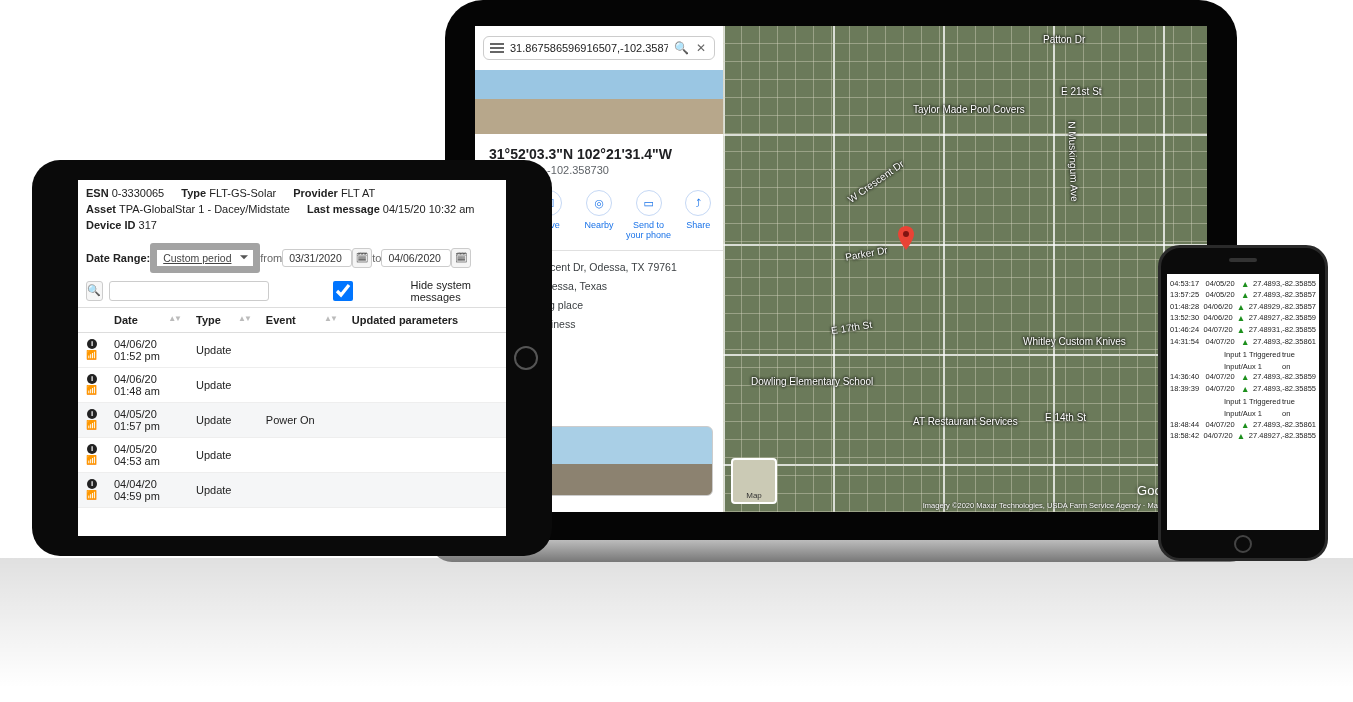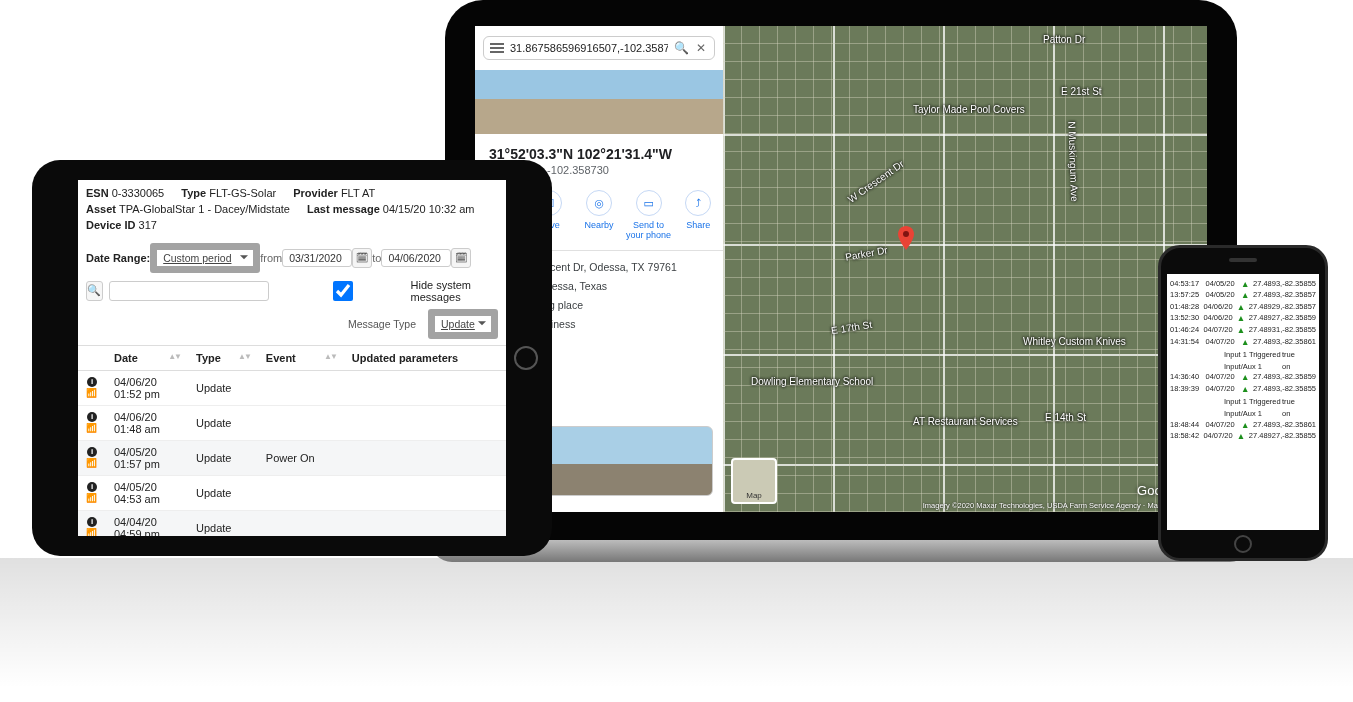--- a/index.html
+++ b/index.html
@@ -359,26 +359,20 @@
 
     <div class="search-row">
       <div class="srch-btn">
           <span>🔍</span>
         </div>
       <input type="text" style="">
       <input type="checkbox" checked="" class="chk" style="">
       <span>Hide system messages</span>
     </div>
 
-    <div class="mini-filters">
-      <span class="lbl">Message Type</span>
-      <div class="dd">
-          <span>Update</span>
-        </div>
-    </div>
 
     <table class="tbl">
       <thead>
         <tr>
           <th class="ic-col"></th>
           <th><span>Date</span><span class="sort">▲▼</span></th>
           <th><span>Type</span><span class="sort">▲▼</span></th>
           <th><span>Event</span><span class="sort">▲▼</span></th>
           <th><span>Updated parameters</span></th>
         </tr>

